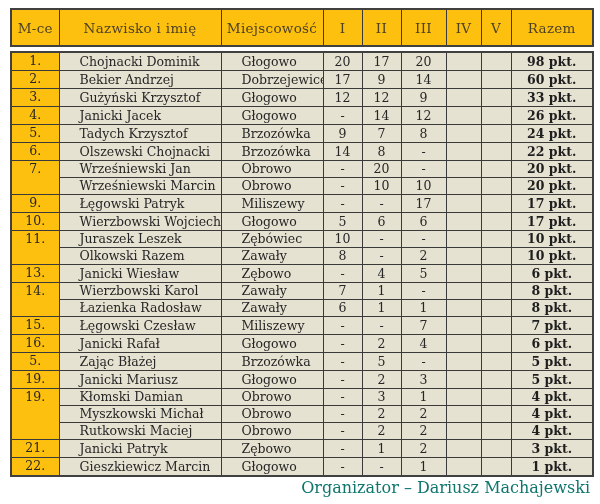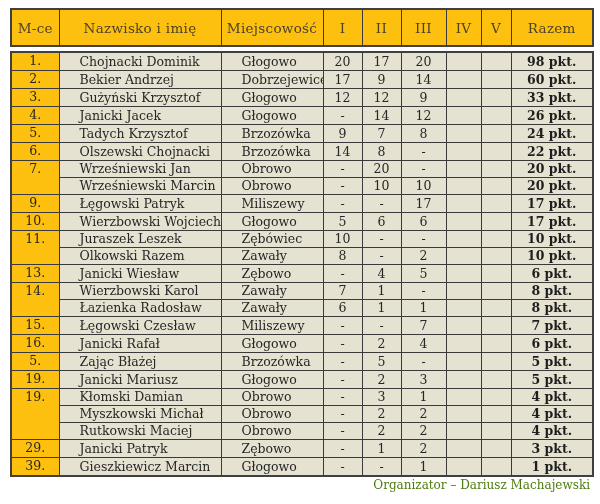--- a/index.html
+++ b/index.html
@@ -76,22 +76,22 @@
     text-align: center;
     font-weight: bold;
     color: #1e1e1e;
   }
   .footer {
     position: absolute;
     left: 8px;
     top: 478px;
     width: 582px;
     text-align: right;
-    font-size: 12px;
-    color: #4d7c0f;
+    font-size: 16px;
+    color: #0f766e;
   }
 </style>
 </head>
 <body>
 
 <div class="page">
   <div class="tables">
 
     <table class="hdr">
       <colgroup>
@@ -364,32 +364,32 @@
             <td class="name">Rutkowski Maciej</td>
             <td class="town">Obrowo</td>
             <td class="num">-</td>
             <td class="num">2</td>
             <td class="num">2</td>
             <td class="num"></td>
             <td class="num"></td>
             <td class="total">4 pkt.</td>
           </tr>
           <tr>
-            <td class="place" rowspan="1">29.</td>
+            <td class="place" rowspan="1">21.</td>
             <td class="name">Janicki Patryk</td>
             <td class="town">Zębowo</td>
             <td class="num">-</td>
             <td class="num">1</td>
             <td class="num">2</td>
             <td class="num"></td>
             <td class="num"></td>
             <td class="total">3 pkt.</td>
           </tr>
           <tr>
-            <td class="place" rowspan="1">39.</td>
+            <td class="place" rowspan="1">22.</td>
             <td class="name">Gieszkiewicz Marcin</td>
             <td class="town">Głogowo</td>
             <td class="num">-</td>
             <td class="num">-</td>
             <td class="num">1</td>
             <td class="num"></td>
             <td class="num"></td>
             <td class="total">1 pkt.</td>
           </tr>
         </tbody>

